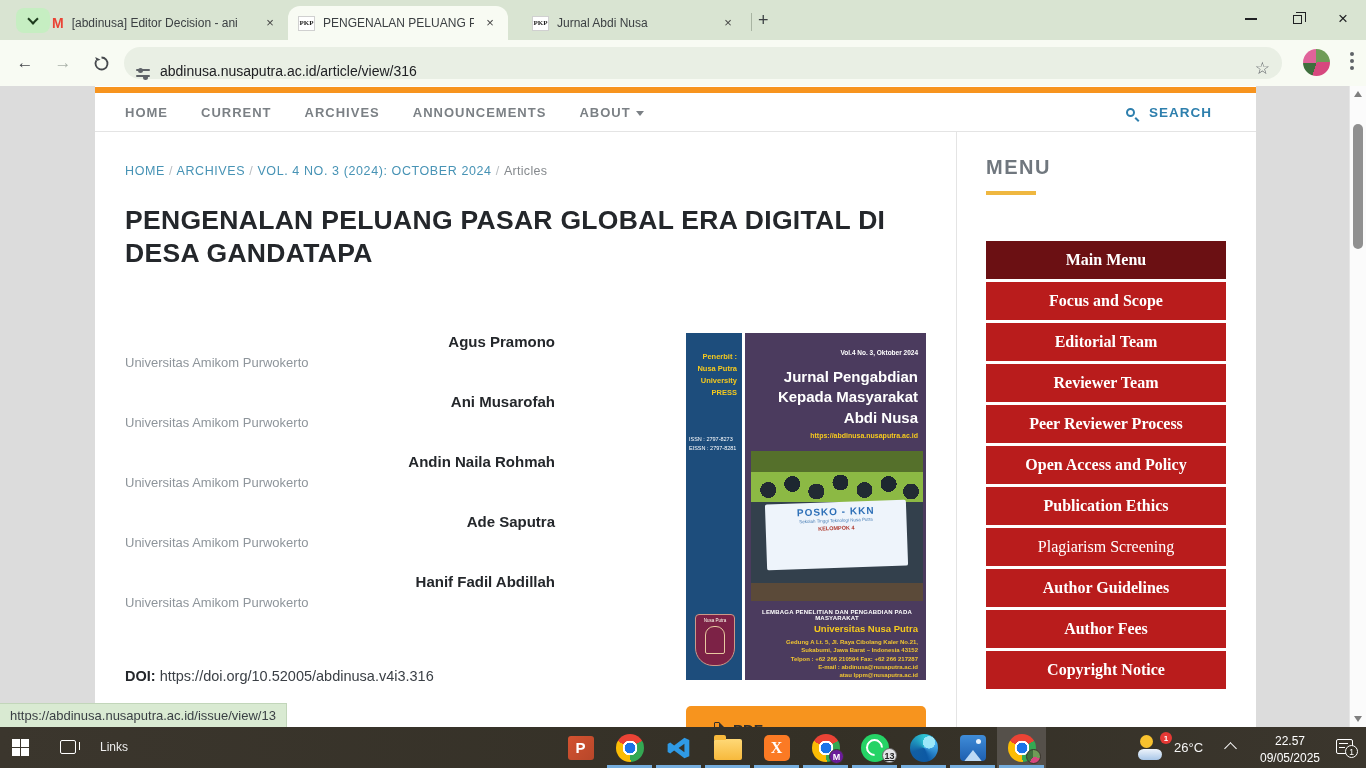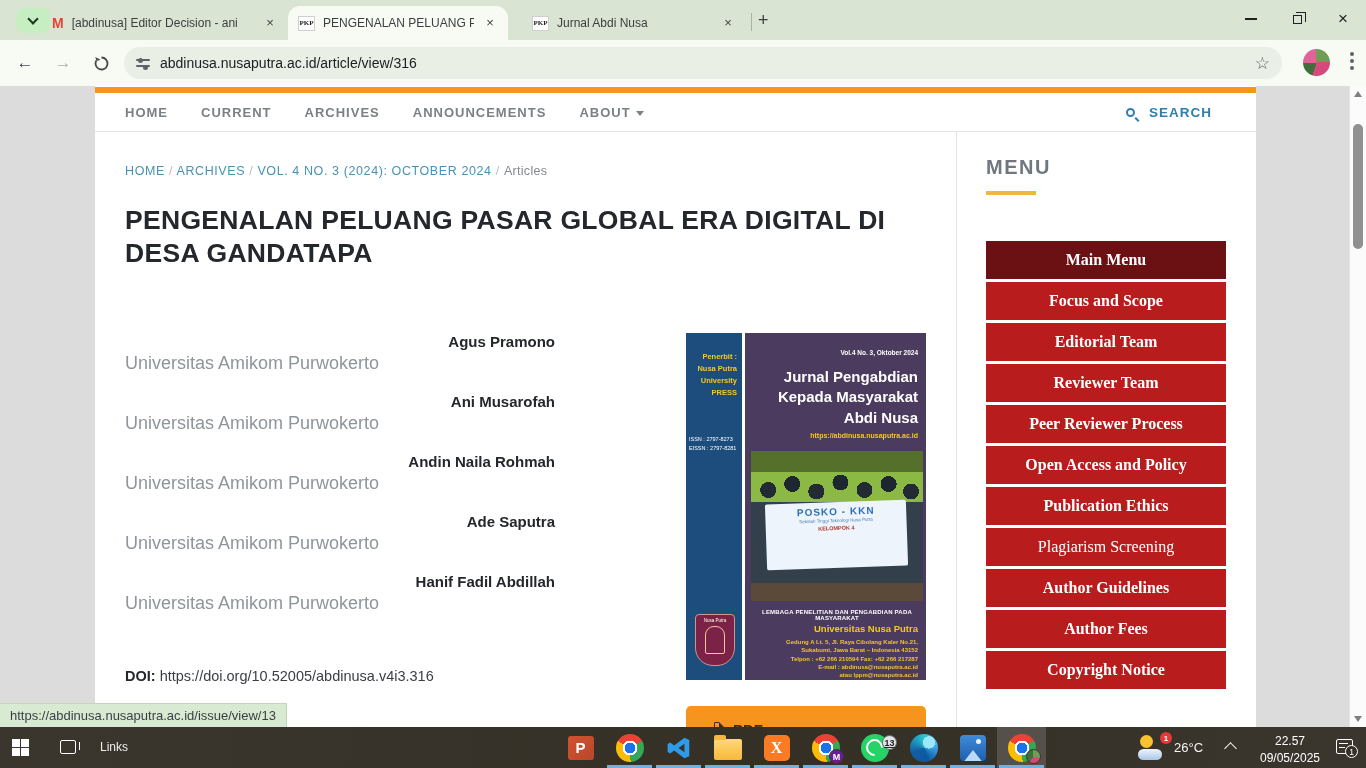--- a/index.html
+++ b/index.html
@@ -19,21 +19,21 @@
   .newtab{position:absolute;left:758px;top:12px;font-size:18px;color:#3c4043;cursor:pointer;line-height:16px;}
   .tab-sep{position:absolute;left:751px;top:13px;width:1px;height:18px;background:#a8b4a2;}
   .wctl{position:absolute;top:0;width:46px;height:38px;display:flex;align-items:center;justify-content:center;cursor:pointer;}
   .ic-min{width:12px;height:2px;background:#202124;}
   .ic-max{width:9px;height:9px;border:1.5px solid #202124;position:relative;}
   .ic-max:before{content:"";position:absolute;left:2px;top:-4px;width:9px;height:9px;border:1.5px solid #202124;border-bottom:none;border-left:none;}
   .ic-close{font-size:17px;color:#202124;line-height:14px;}
 
   .toolbar{position:absolute;top:40px;left:0;width:1366px;height:46px;background:#f8fbf3;}
   .navbtn{position:absolute;top:10px;width:26px;height:26px;display:flex;align-items:center;justify-content:center;font-size:17px;color:#46494d;cursor:pointer;}
-  .urlpill{position:absolute;left:124px;top:7px;width:1158px;height:32px;background:#e9efe4;border-radius:16px;display:flex;align-items:center;padding:0 12px;}
+  .urlpill{position:absolute;left:124px;top:7px;width:1158px;height:32px;background:#e9efe4;border-radius:16px;display:flex;align-items:flex-end;padding:0 12px;}
   .url-text{font-size:14px;color:#202124;margin-left:10px;flex:1;}
   .tune-ic{width:14px;height:12px;position:relative;flex:none;}
   .tune-ic:before,.tune-ic:after{content:"";position:absolute;left:0;right:0;height:2px;background:#5f6368;border-radius:1px;}
   .tune-ic:before{top:2px;}
   .tune-ic:after{bottom:2px;}
   .tune-ic i{position:absolute;width:5px;height:5px;border-radius:50%;background:#5f6368;}
   .tune-ic i.d1{left:2px;top:0.5px;}
   .tune-ic i.d2{right:2px;bottom:-0.5px;}
   .star{font-size:17px;color:#5f6368;}
   .avatar{position:absolute;right:36px;top:9px;width:27px;height:27px;border-radius:50%;background:conic-gradient(#6f9c57 0 25%,#d6487e 25% 55%,#3f6f3d 55% 75%,#e0639a 75%);cursor:pointer;}
@@ -52,21 +52,21 @@
 
   .crumbs{position:absolute;left:30px;top:78px;font-size:12.5px;letter-spacing:.6px;color:#b9bdc1;}
   .crumbs a{color:#4793b5;text-decoration:none;cursor:pointer;}
   .crumbs .cur{color:#85898d;letter-spacing:.3px;}
 
   .art-title{position:absolute;left:30px;top:118px;width:820px;font-size:26.5px;line-height:1.25;font-weight:bold;color:#24272b;letter-spacing:.3px;}
 
   .authors{position:absolute;left:30px;top:246px;width:430px;}
   .author{margin-bottom:20px;}
   .author .nm{font-size:15px;font-weight:bold;color:#24272b;line-height:19px;text-align:right;}
-  .author .af{font-size:18px;color:#8e959b;line-height:18px;margin-top:3px;}
+  .author .af{font-size:13px;color:#8e959b;line-height:18px;margin-top:3px;}
 
   .doi-line{position:absolute;left:30px;top:582px;font-size:14.5px;color:#3a3f45;}
   .doi-line b{color:#24272b;}
   .doi-line a{color:#3a3f45;text-decoration:none;cursor:pointer;}
 
   .vdiv{position:absolute;left:861px;top:46px;bottom:0;width:1px;background:#e4e4e4;}
 
   
   .cover{position:absolute;left:591px;top:247px;width:240px;height:347px;background:#4b3b5e;}
   .cov-strip{position:absolute;left:0;top:0;width:59px;height:100%;background:#1d4d7c;border-right:3px solid #fff;}
@@ -131,21 +131,21 @@
   .chrome-ball{width:28px;height:28px;border-radius:50%;background:
       radial-gradient(circle at 50% 50%, #1a73e8 0 27%, #fff 28% 37%, transparent 38%),
       conic-gradient(from -60deg, #ea4335 0 33%, #34a853 33% 66%, #fbbc05 66% 100%);}
   .ic-folder{width:28px;height:21px;background:linear-gradient(#ffd977,#f7b93c);border-radius:2px;position:relative;margin-top:3px;}
   .ic-folder:before{content:"";position:absolute;top:-4px;left:0;width:12px;height:5px;background:#f7b93c;border-radius:2px 2px 0 0;}
   .ic-xampp{width:26px;height:26px;background:#fb7a24;border-radius:5px;color:#fff;font-weight:bold;font-size:16px;display:flex;align-items:center;justify-content:center;font-family:"Liberation Serif",serif;}
   .mini-badge{position:absolute;width:15px;height:15px;border-radius:50%;display:flex;align-items:center;justify-content:center;font-size:9px;font-weight:bold;}
   .m-badge{right:6px;bottom:4px;background:#6a1b9a;color:#fff;border:1.5px solid #3b362d;}
   .ic-wa{width:28px;height:28px;border-radius:50%;background:#25d366;position:relative;display:flex;align-items:center;justify-content:center;}
   .ic-wa:before{content:"";width:13px;height:13px;border:2.5px solid #fff;border-radius:50%;border-bottom-color:transparent;transform:rotate(-45deg);}
-  .wa-badge{right:2px;bottom:18px;background:#e3e5e8;color:#222;border:1px solid #666;text-decoration:underline;}
+  .wa-badge{right:2px;bottom:5px;background:#e3e5e8;color:#222;border:1px solid #666;text-decoration:underline;}
   .ic-edge{width:28px;height:28px;border-radius:50%;background:
       radial-gradient(circle at 68% 30%, #9be8f9 0 22%, transparent 23%),
       conic-gradient(from 160deg, #0c59a4, #115ea3 25%, #2bc3d2 55%, #49b3f2 75%, #0c59a4);}
   .ic-photos{width:26px;height:26px;background:linear-gradient(#3f8cd8,#1e5fb0);border-radius:4px;position:relative;overflow:hidden;}
   .ic-photos:before{content:"";position:absolute;bottom:-3px;left:2px;border-left:11px solid transparent;border-right:11px solid transparent;border-bottom:14px solid #bcd9f5;}
   .ic-photos:after{content:"";position:absolute;top:4px;right:5px;width:5px;height:5px;border-radius:50%;background:#e8f2fc;}
   .av-mini{position:absolute;right:5px;bottom:4px;width:15px;height:15px;border-radius:50%;background:conic-gradient(#6f9c57 0 30%,#d6487e 30% 60%,#3f6f3d 60%);border:1px solid #3b362d;}
   .tb-weather{position:absolute;left:1138px;top:8px;width:30px;height:25px;cursor:pointer;}
   .tb-weather .moon{position:absolute;left:2px;top:0;width:13px;height:13px;border-radius:50%;background:#f9c22e;}
   .tb-weather .cloud{position:absolute;left:0;bottom:0;width:24px;height:11px;border-radius:6px;background:linear-gradient(#eef4fb,#a9c7e8);}

